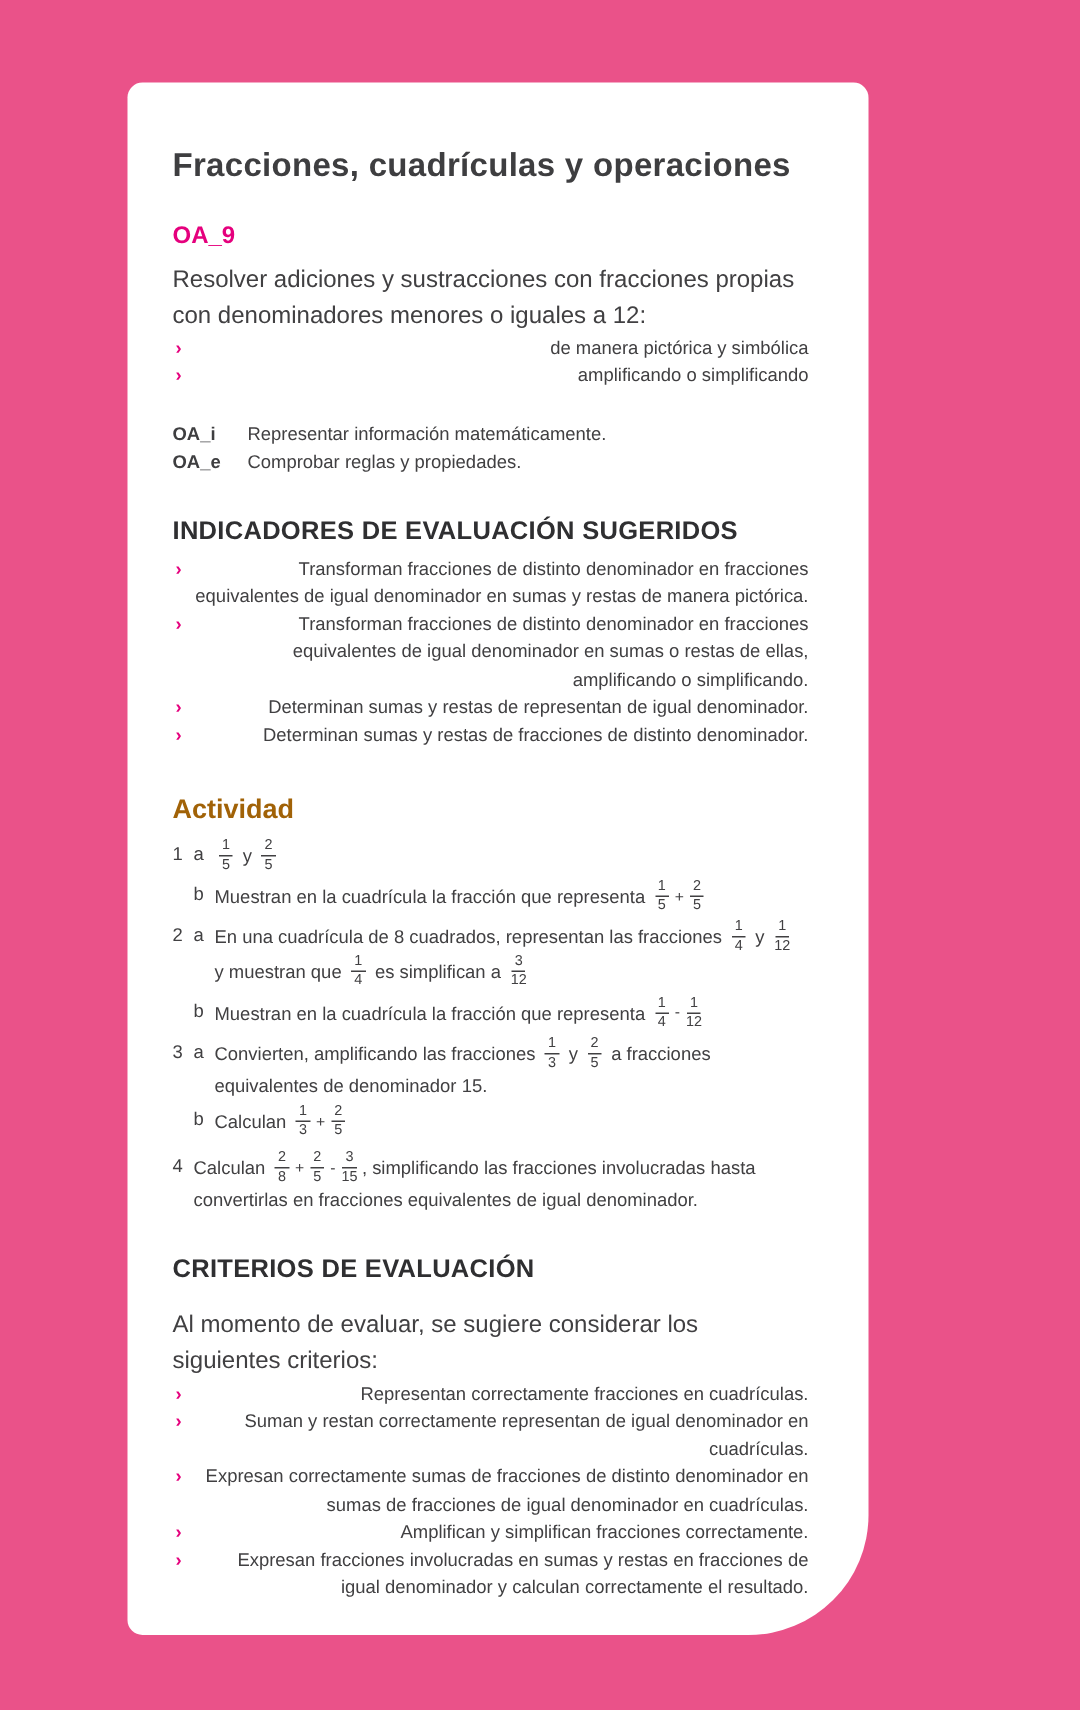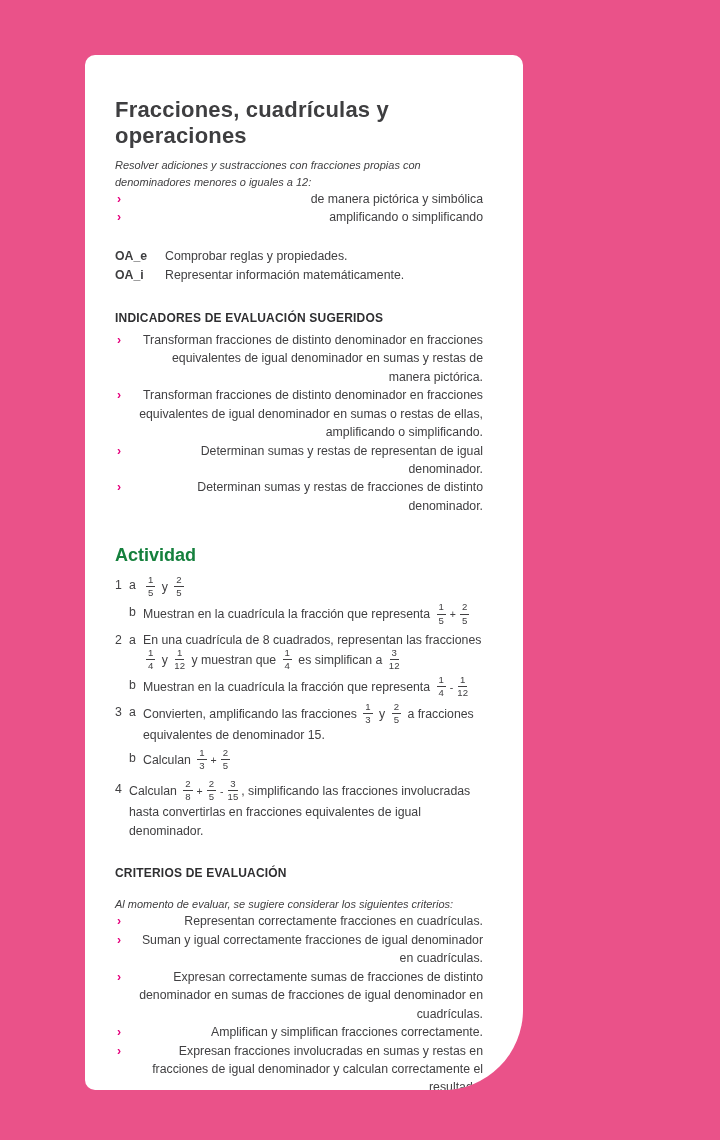--- a/index.html
+++ b/index.html
@@ -6,43 +6,42 @@
   html,body { width: 720px; height: 1140px; }
   body {
     background: #EA5289;
     font-family: "Liberation Sans", sans-serif;
     color: #414042;
     position: relative;
   }
   .card {
     position: absolute;
     left: 85px; top: 55px;
-    width: 438px; height: 1035px;
+    width: 494px; height: 1035px;
     background: #ffffff;
     border-radius: 10px 10px 80px 10px;
     padding: 42px 40px 40px 30px;
     overflow: hidden;
   }
   .page-title {
     font-size: 22px;
     font-weight: bold;
     color: #3E3E40;
     letter-spacing: 0.2px;
   }
   .oa-heading {
     margin-top: 26px;
     font-size: 16px;
     font-weight: bold;
     color: #E5007D;
   }
   .body-text {
     margin-top: 8px;
-    font-size: 11px;
+    font-size: 16px;
     line-height: 1.5;
-    font-style: italic;
   }
   .bullet-row {
     display: flex;
     font-size: 12.3px;
     line-height: 1.5;
   }
   .bullet-marker {
     color: #E5007D;
     font-weight: bold;
     width: 12px;
@@ -54,31 +53,31 @@
   .oa-ref-row {
     display: grid;
     grid-template-columns: 50px 1fr;
     font-size: 12.3px;
     line-height: 1.55;
   }
   .oa-ref-code { font-weight: bold; color: #3E3E40; }
   .section-heading {
     margin-top: 26px;
     margin-bottom: 6px;
-    font-size: 12px;
+    font-size: 17px;
     font-weight: bold;
     color: #2F2F31;
     letter-spacing: 0.2px;
   }
   .activity-heading {
     margin-top: 30px;
     margin-bottom: 10px;
     font-size: 18px;
     font-weight: bold;
-    color: #15803d;
+    color: #a16207;
   }
   .activity-item {
     display: grid;
     grid-template-columns: 14px 14px 1fr;
     font-size: 12.3px;
     line-height: 1.5;
     margin-bottom: 4px;
     align-items: start;
   }
   .activity-item.no-letter { grid-template-columns: 14px 1fr; }
@@ -111,40 +110,41 @@
   .mt8 { margin-top: 8px; }
   .mt4 { margin-top: 4px; }
 </style>
 </head>
 <body>
 
 <div class="card">
 
   <div class="page-title">Fracciones, cuadrículas y operaciones</div>
 
+  <div class="oa-heading">OA_9</div>
   <div class="body-text">Resolver adiciones y sustracciones con fracciones propias con denominadores menores o iguales a 12:</div>
 
   <div class="bullet-row">
     <span class="bullet-marker">›</span>
     <span class="bullet-text">de manera pictórica y simbólica</span>
   </div>
   <div class="bullet-row">
     <span class="bullet-marker">›</span>
     <span class="bullet-text">amplificando o simplificando</span>
   </div>
 
   <div class="oa-refs">
+    <div class="oa-ref-row">
+      <span class="oa-ref-code">OA_i</span>
+      <span class="oa-ref-text">Representar información matemáticamente.</span>
+    </div>
     <div class="oa-ref-row">
       <span class="oa-ref-code">OA_e</span>
       <span class="oa-ref-text">Comprobar reglas y propiedades.</span>
     </div>
-    <div class="oa-ref-row">
-      <span class="oa-ref-code">OA_i</span>
-      <span class="oa-ref-text">Representar información matemáticamente.</span>
-    </div>
   </div>
 
   <div class="section-heading">INDICADORES DE EVALUACIÓN SUGERIDOS</div>
 
   <div class="bullet-row">
     <span class="bullet-marker">›</span>
     <span class="bullet-text">Transforman fracciones de distinto denominador en fracciones equivalentes de igual denominador en sumas y restas de manera pictórica.</span>
   </div>
   <div class="bullet-row">
     <span class="bullet-marker">›</span>
@@ -255,21 +255,21 @@
 
   <div class="section-heading">CRITERIOS DE EVALUACIÓN</div>
   <div class="body-text" style="margin-top:16px;">Al momento de evaluar, se sugiere considerar los siguientes criterios:</div>
 
   <div class="bullet-row">
     <span class="bullet-marker">›</span>
     <span class="bullet-text">Representan correctamente fracciones en cuadrículas.</span>
   </div>
   <div class="bullet-row">
     <span class="bullet-marker">›</span>
-    <span class="bullet-text">Suman y igual correctamente fracciones de igual denominador en cuadrículas.</span>
+    <span class="bullet-text">Suman y restan correctamente representan de igual denominador en cuadrículas.</span>
   </div>
   <div class="bullet-row">
     <span class="bullet-marker">›</span>
     <span class="bullet-text">Expresan correctamente sumas de fracciones de distinto denominador en sumas de fracciones de igual denominador en cuadrículas.</span>
   </div>
   <div class="bullet-row">
     <span class="bullet-marker">›</span>
     <span class="bullet-text">Amplifican y simplifican fracciones correctamente.</span>
   </div>
   <div class="bullet-row">

